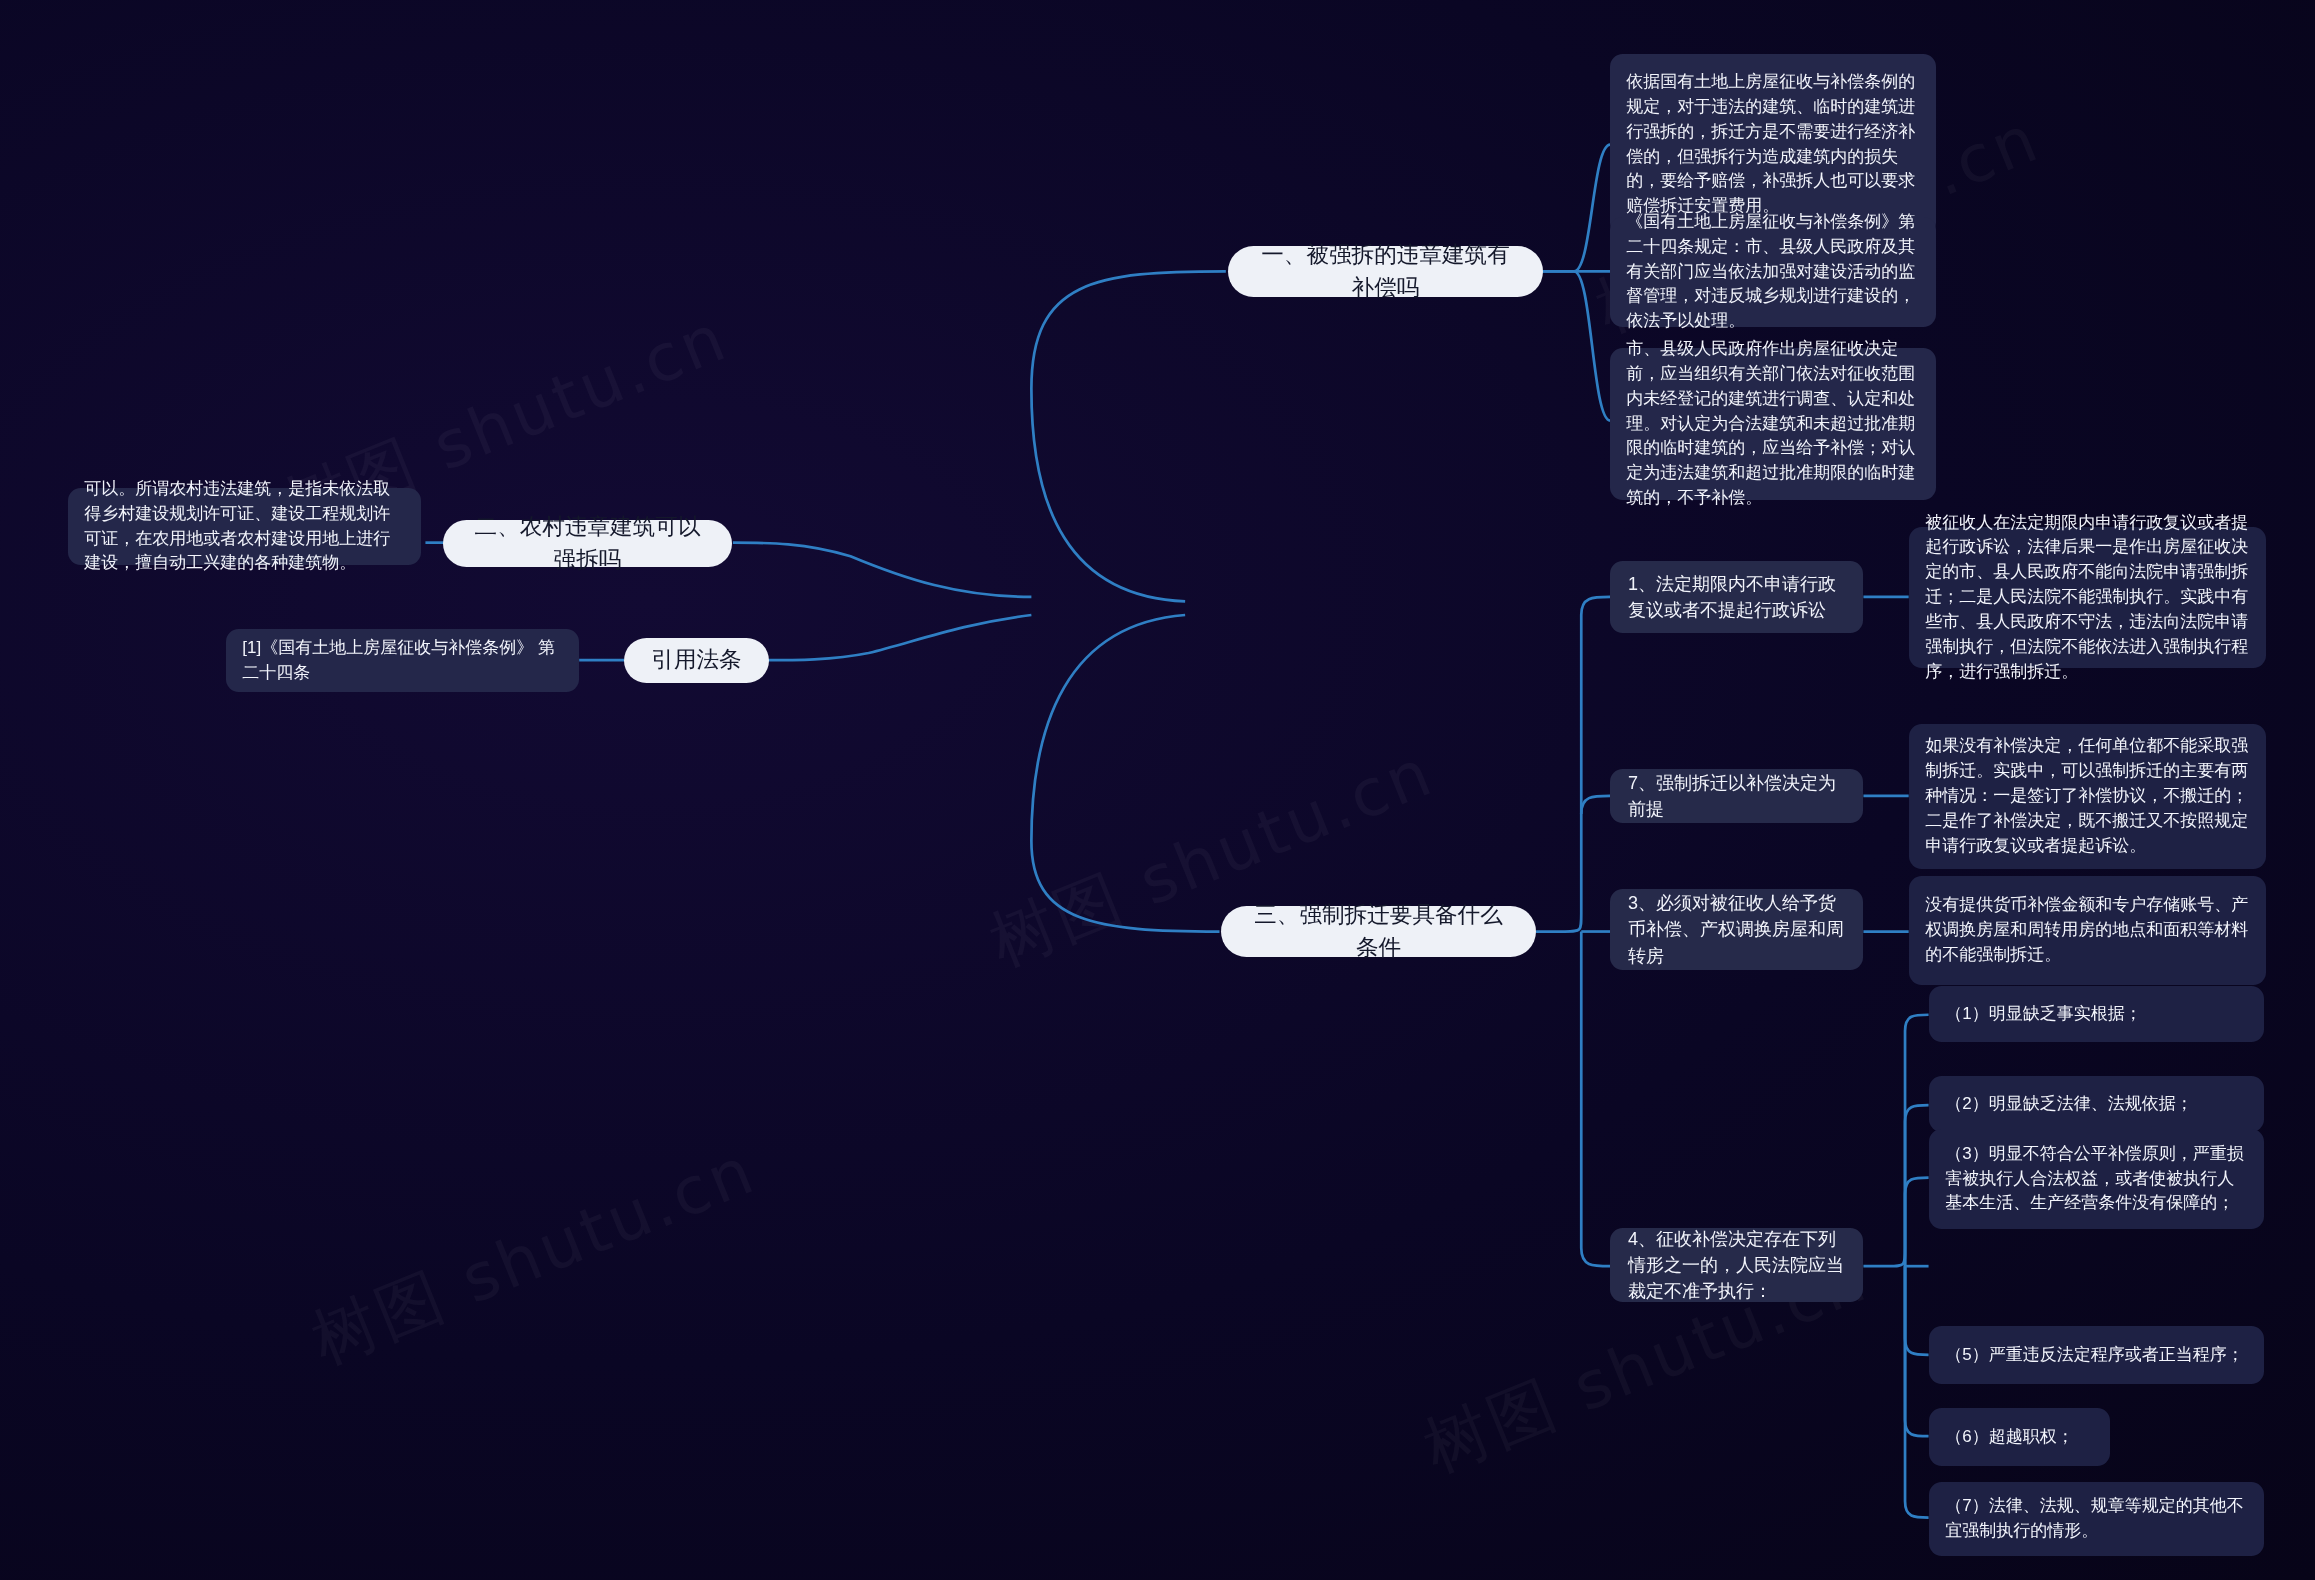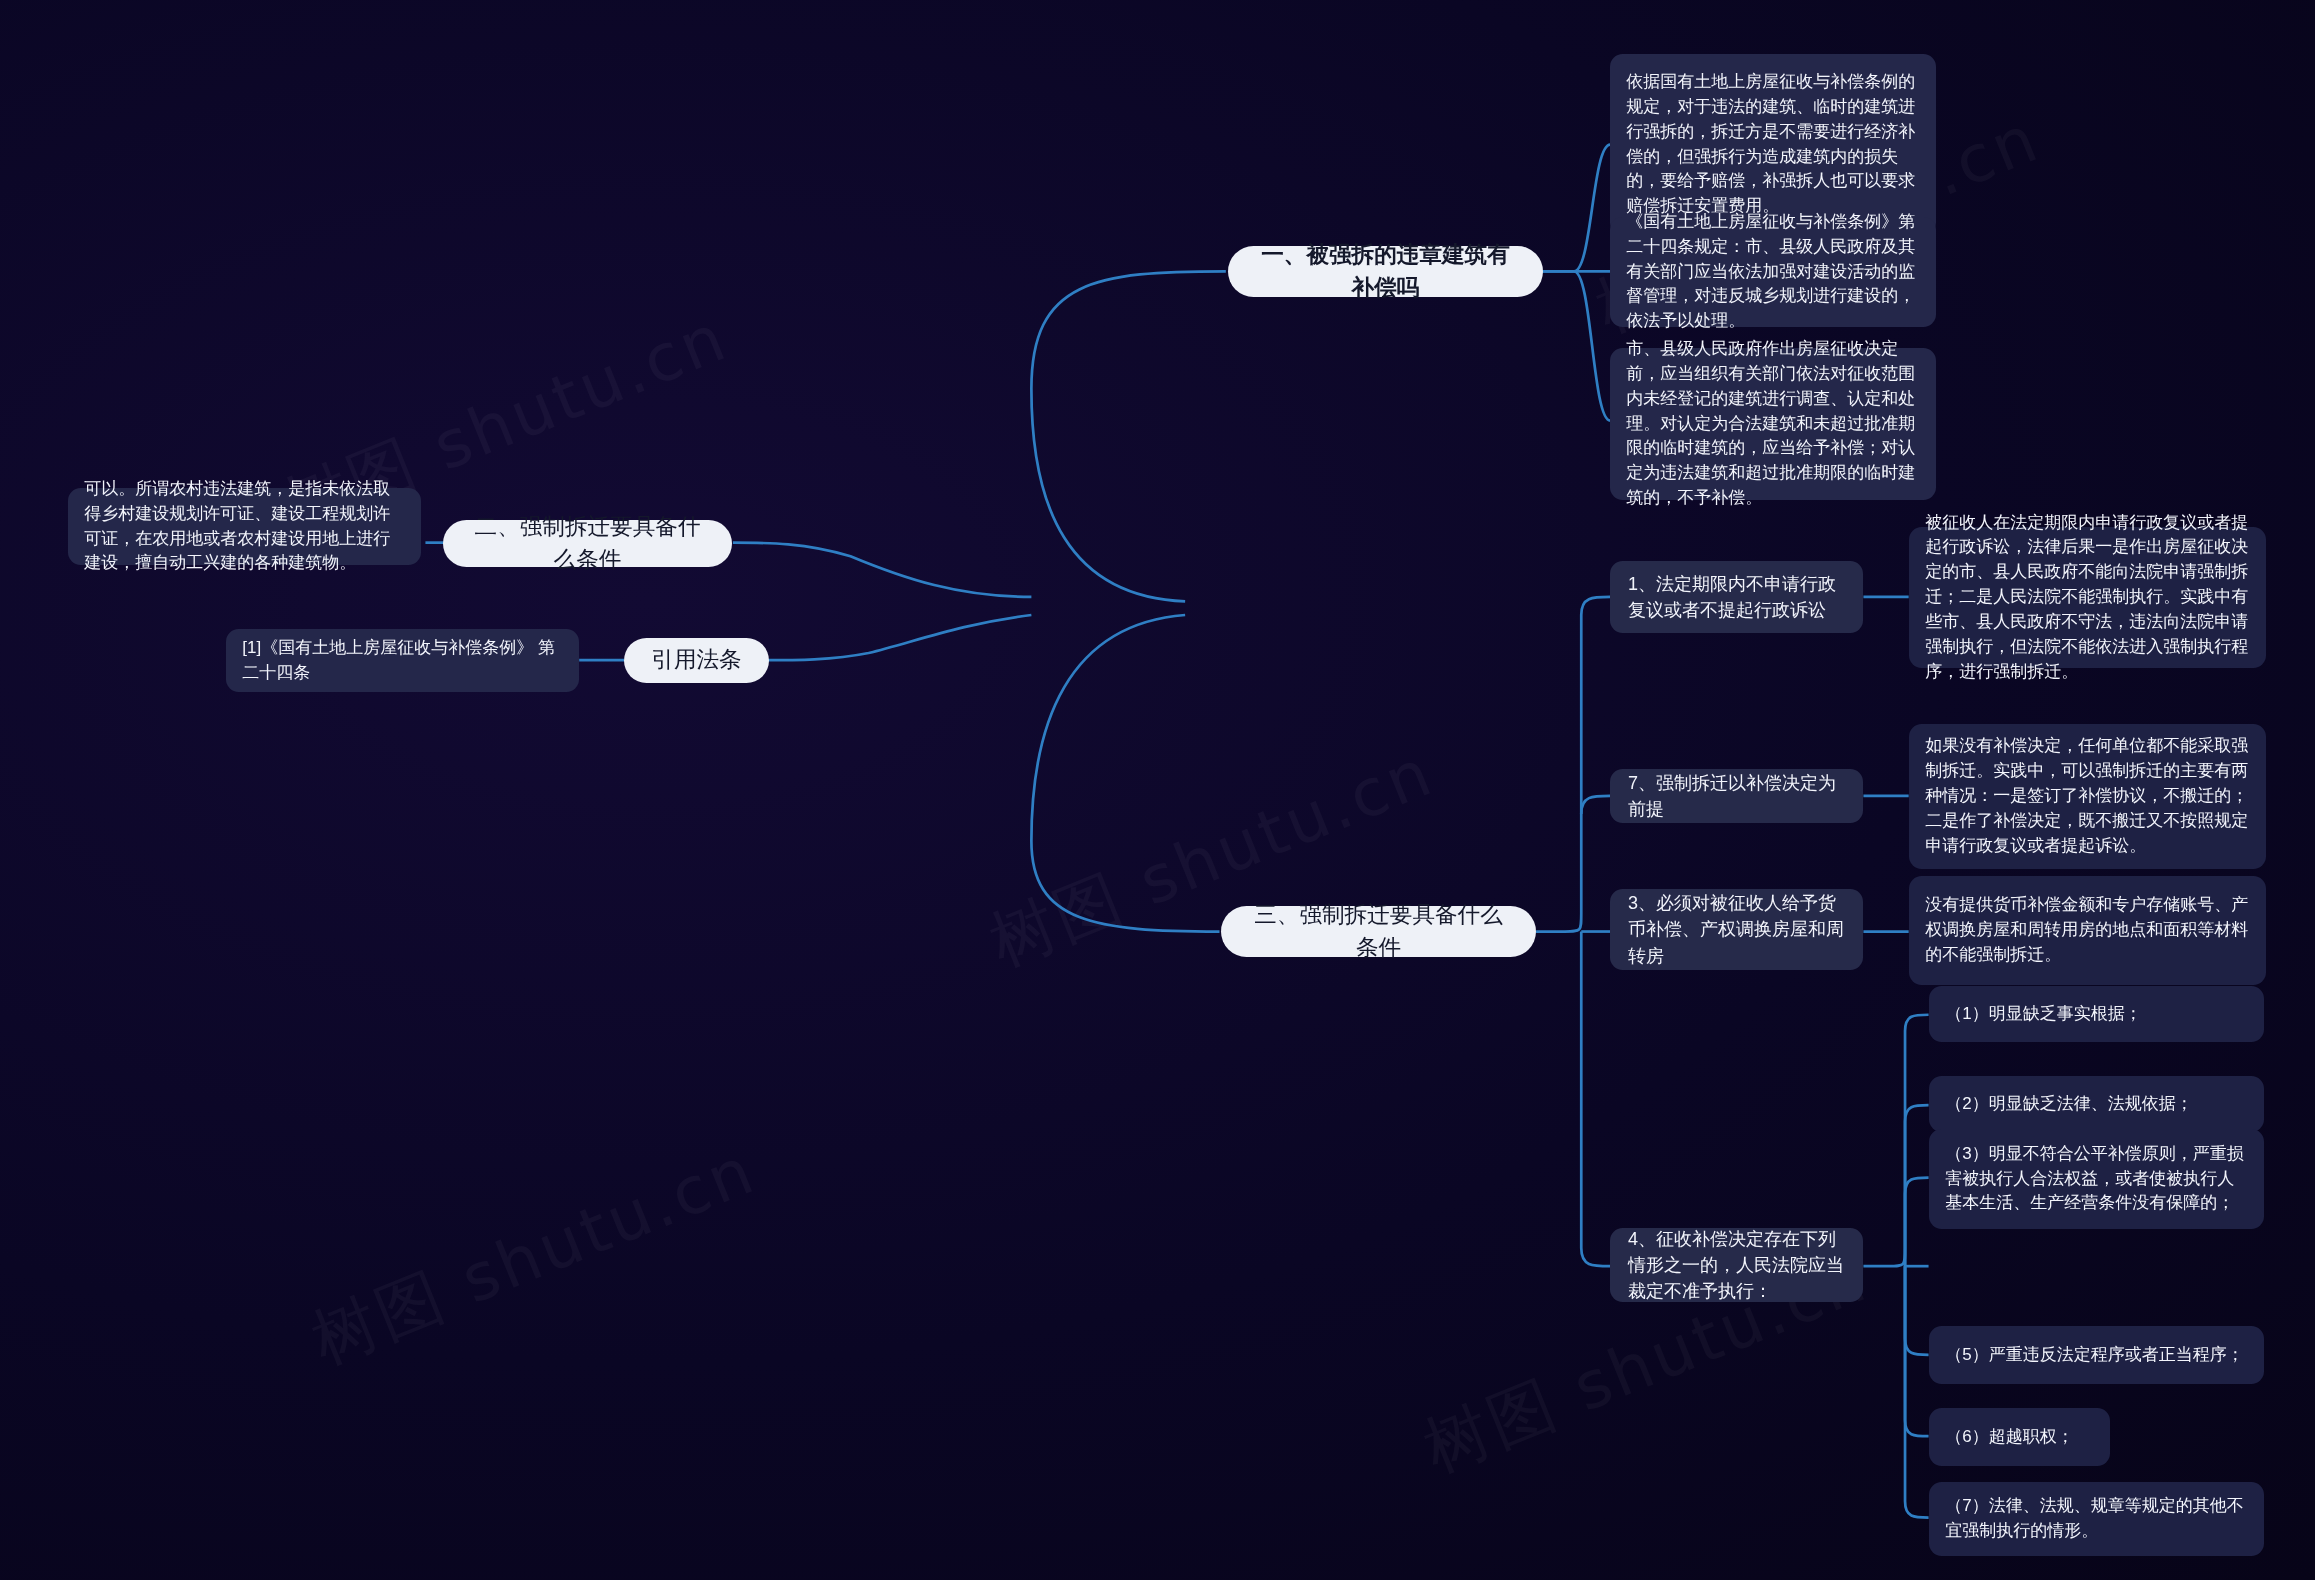--- a/index.html
+++ b/index.html
@@ -99,36 +99,36 @@
       <path d="M2106 1400 L2106 1240 C2106 1222 2116 1222 2132 1222"></path>
       <path d="M2106 1400 L2106 1320 C2106 1302 2116 1302 2132 1302"></path>
       <path d="M2106 1400 L2132 1400"></path>
       <path d="M2106 1400 L2106 1480 C2106 1498 2116 1498 2132 1498"></path>
       <path d="M2106 1400 L2106 1570 C2106 1588 2116 1588 2132 1588"></path>
       <path d="M2106 1400 L2106 1660 C2106 1678 2116 1678 2132 1678"></path>
     </g>
   </svg>
 
 
-  <div class="node pill" style="left:1228px;top:246px;width:315px;height:51px;font-weight:bold;">
+  <div class="node pill" style="left:1228px;top:246px;width:315px;height:51px;">
     <span class="txt">一、被强拆的违章建筑有补偿吗</span>
   </div>
 
   <div class="node card" style="left:1610px;top:54px;width:326px;height:181px;">
     <span class="txt">依据国有土地上房屋征收与补偿条例的规定，对于违法的建筑、临时的建筑进行强拆的，拆迁方是不需要进行经济补偿的，但强拆行为造成建筑内的损失的，要给予赔偿，补强拆人也可以要求赔偿拆迁安置费用。</span>
   </div>
   <div class="node card" style="left:1610px;top:217px;width:326px;height:110px;">
     <span class="txt">《国有土地上房屋征收与补偿条例》第二十四条规定：市、县级人民政府及其有关部门应当依法加强对建设活动的监督管理，对违反城乡规划进行建设的，依法予以处理。</span>
   </div>
   <div class="node card" style="left:1610px;top:348px;width:326px;height:152px;">
     <span class="txt">市、县级人民政府作出房屋征收决定前，应当组织有关部门依法对征收范围内未经登记的建筑进行调查、认定和处理。对认定为合法建筑和未超过批准期限的临时建筑的，应当给予补偿；对认定为违法建筑和超过批准期限的临时建筑的，不予补偿。</span>
   </div>
 
   <div class="node pill" style="left:443px;top:520px;width:289px;height:47px;">
-    <span class="txt">二、强制拆迁要具备什么条件</span>
+    <span class="txt">二、农村违章建筑可以强拆吗</span>
   </div>
   <div class="node card" style="left:68px;top:488px;width:353px;height:77px;">
     <span class="txt">可以。所谓农村违法建筑，是指未依法取得乡村建设规划许可证、建设工程规划许可证，在农用地或者农村建设用地上进行建设，擅自动工兴建的各种建筑物。</span>
   </div>
 
   <div class="node pill" style="left:624px;top:638px;width:145px;height:45px;">
     <span class="txt">引用法条</span>
   </div>
   <div class="node card" style="left:226px;top:629px;width:353px;height:63px;">
     <span class="txt">[1]《国有土地上房屋征收与补偿条例》 第二十四条</span>

